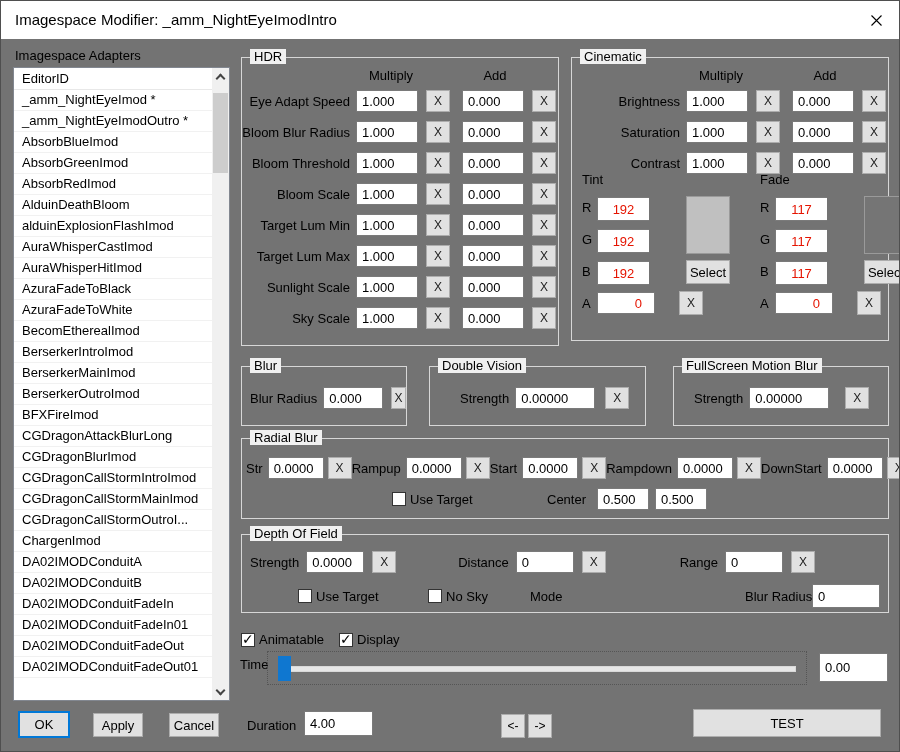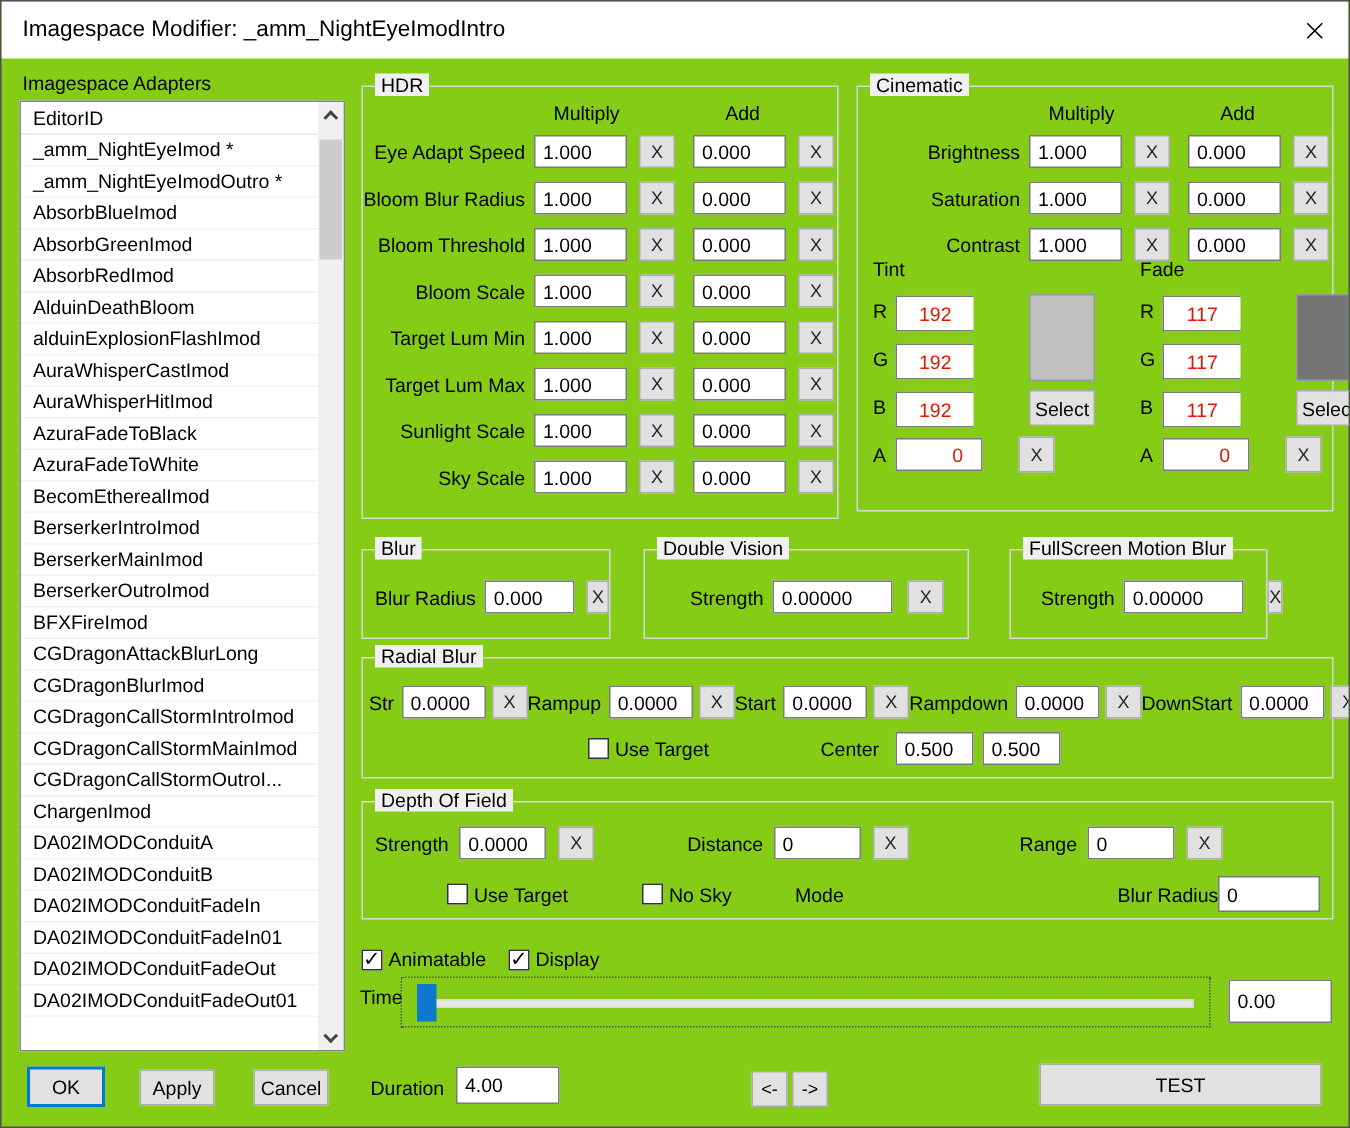--- a/index.html
+++ b/index.html
@@ -1,18 +1,18 @@
 <!DOCTYPE html>
 <html><head>
 <meta charset="utf-8">
 <style>
   * { margin:0; padding:0; box-sizing:border-box; }
   html,body { background:#cfcfcf; }
   body { font-family:"Liberation Sans","DejaVu Sans",sans-serif; font-size:13px; color:#000; }
-  .dialog { position:relative; width:900px; height:752px; background:#84cc16;
+  .dialog { position:relative; width:900px; height:752px; background:#737373;
             border:1px solid #4f4f4f; overflow:hidden; }
 
   
   .titlebar { position:absolute; left:0; top:0; right:0; height:38px; background:#ffffff; }
   .title { position:absolute; left:14px; top:10px; font-size:15px; white-space:nowrap; }
   .close { position:absolute; right:0; top:0; width:46px; height:38px;
            display:flex; align-items:center; justify-content:center; cursor:default; }
 
   
   .group { position:absolute; border:1px solid #d7d7d7; }
@@ -72,21 +72,21 @@
   .tri-up { width:0; height:0; border:4px solid transparent; border-bottom:4px solid #000; margin-top:-4px; }
   .tri-down { width:0; height:0; border:4px solid transparent; border-top:4px solid #000; margin-bottom:-4px; }
   .swatch { position:absolute; right:2px; top:24px; width:44px; height:58px; border:1px solid #9a9a9a; }
   .selbtn { position:absolute; right:2px; top:88px; width:44px; height:24px; }
   .afield { width:58px; color:#e51400; text-align:right; padding-right:12px; }
   .cc-row .xbtn { margin-left:24px; height:24px; }
 
   
   .blur-g { left:240px; top:365px; width:166px; height:60px; }
   .dv-g   { left:428px; top:365px; width:217px; height:60px; }
-  .fsmb-g { left:672px; top:365px; width:172px; height:60px; }
+  .fsmb-g { left:672px; top:365px; width:216px; height:60px; }
   .g-row { display:flex; align-items:center; margin-top:20px; }
   .blur-g .g-row { padding-left:8px; }
   .dv-g .g-row { padding-left:30px; }
   .fsmb-g .g-row { padding-left:20px; }
   .g-row .lbl { padding-right:6px; white-space:nowrap; }
   .g-row .field { width:60px; }
   .dv-g .field, .fsmb-g .field { width:80px; }
 
   
   .radial { left:240px; top:437px; width:648px; height:81px; }

